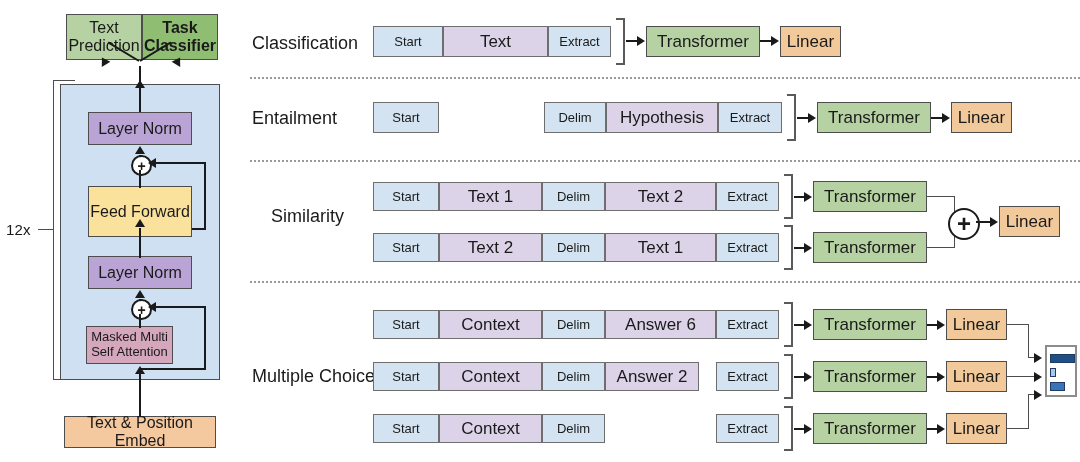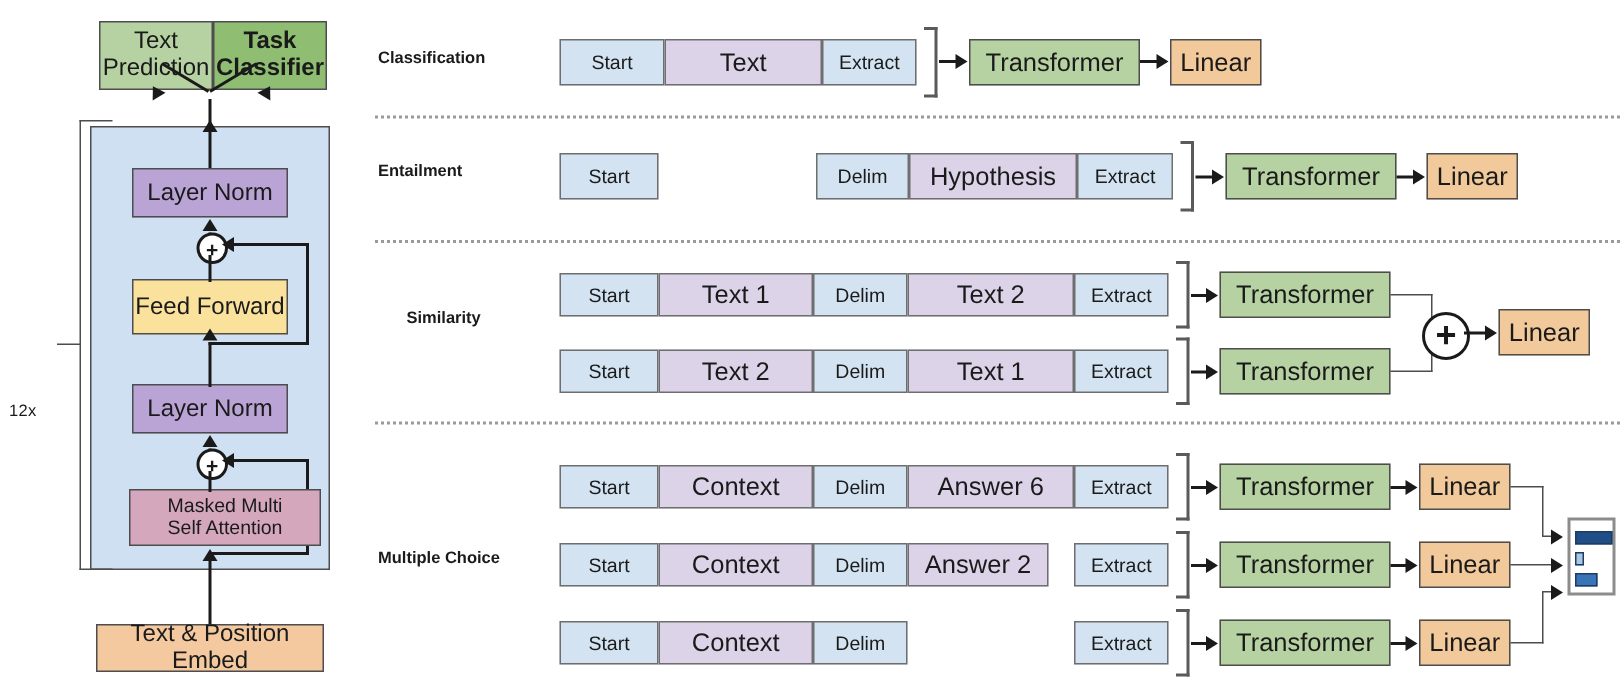--- a/index.html
+++ b/index.html
@@ -23,21 +23,21 @@
     border:1.5px solid #6e6e6e;
     display:flex;align-items:center;justify-content:center;
     text-align:center;
   }
 
   
   .panel{
     position:absolute;box-sizing:border-box;
     background:#cfe0f2;border:1.6px solid #4d4d4d;
   }
-  .lbl12x{position:absolute;font-size:11px;letter-spacing:.2px;margin-top:47px;}
+  .lbl12x{position:absolute;font-size:15px;letter-spacing:.2px;}
 
   
   .ln{position:absolute;background:#1a1a1a;}
   .lnv{width:2px;}
   .lnh{height:2px;}
   .thin{background:#4d4d4d;}
   .thinv{width:1.4px;}
   .thinh{height:1.4px;}
 
   .arrUp{
@@ -69,21 +69,21 @@
   
   .dotsep{
     position:absolute;height:0;border-top:2px dotted #9a9a9a;
   }
 
   
   .brk{position:absolute;box-sizing:border-box;
        border:2px solid #5a5a5a;border-left:none;width:9px;}
 
   
-  .tasklbl{position:absolute;font-size:11px;white-space:nowrap;font-weight:bold;}
+  .tasklbl{position:absolute;font-size:18px;white-space:nowrap;}
 
   
   .outbox{
     position:absolute;box-sizing:border-box;
     background:#ffffff;border:2px solid #8c8c8c;
   }
   .obar{position:absolute;box-sizing:border-box;border:1px solid #1f3b63;}
 
   
   .t-small{font-size:13px;}
@@ -117,38 +117,38 @@
   <div class="ln lnv" style="left:139px;top:155px;height:16px;"></div>
   <div class="arrUp" style="left:134.5px;top:146px;"></div>
 
   <div class="plus small" style="left:131px;top:155px;">+</div>
 
   <div class="ln lnh" style="left:152px;top:162px;width:54px;"></div>
   <div class="ln lnv" style="left:204px;top:162px;height:68px;"></div>
   <div class="ln lnh" style="left:139px;top:228px;width:67px;"></div>
   <div class="arrLeft" style="left:148px;top:158px;"></div>
 
-  <div class="box t-mid" style="left:88px;top:186px;width:104px;height:37px;background:#fae29c;">Feed Forward</div>
+  <div class="box t-mid" style="left:88px;top:186px;width:104px;height:51px;background:#fae29c;">Feed Forward</div>
   <div class="ln lnv" style="left:139px;top:170px;height:18px;"></div>
   <div class="ln lnv" style="left:139px;top:228px;height:12px;"></div>
   <div class="arrUp" style="left:134.5px;top:219px;"></div>
 
   <div class="box t-mid" style="left:88px;top:256px;width:104px;height:33px;background:#baa4d6;">Layer Norm</div>
   <div class="ln lnv" style="left:139px;top:240px;height:18px;"></div>
 
   <div class="ln lnv" style="left:139px;top:299px;height:16px;"></div>
   <div class="arrUp" style="left:134.5px;top:290px;"></div>
   <div class="plus small" style="left:131px;top:299px;">+</div>
 
   <div class="ln lnh" style="left:152px;top:306px;width:54px;"></div>
   <div class="ln lnv" style="left:204px;top:306px;height:64px;"></div>
   <div class="ln lnh" style="left:139px;top:368px;width:67px;"></div>
   <div class="arrLeft" style="left:148px;top:302px;"></div>
 
-  <div class="box t-small" style="left:86px;top:326px;width:128px;height:38px;background:#d4a7bd;">Masked Multi
+  <div class="box t-small" style="left:86px;top:326px;width:87px;height:38px;background:#d4a7bd;">Masked Multi
 Self Attention</div>
   <div class="ln lnv" style="left:139px;top:314px;height:14px;"></div>
 
   <div class="ln lnv" style="left:139px;top:374px;height:42px;"></div>
   <div class="arrUp" style="left:134.5px;top:366px;"></div>
 
   <div class="box t-mid" style="left:64px;top:416px;width:152px;height:32px;background:#f5c9a0;">Text &amp; Position Embed</div>
 
   <div class="lbl12x" style="left:6px;top:221px;">12x</div>
   <div class="ln thin thinh" style="left:38px;top:229px;width:16px;"></div>

